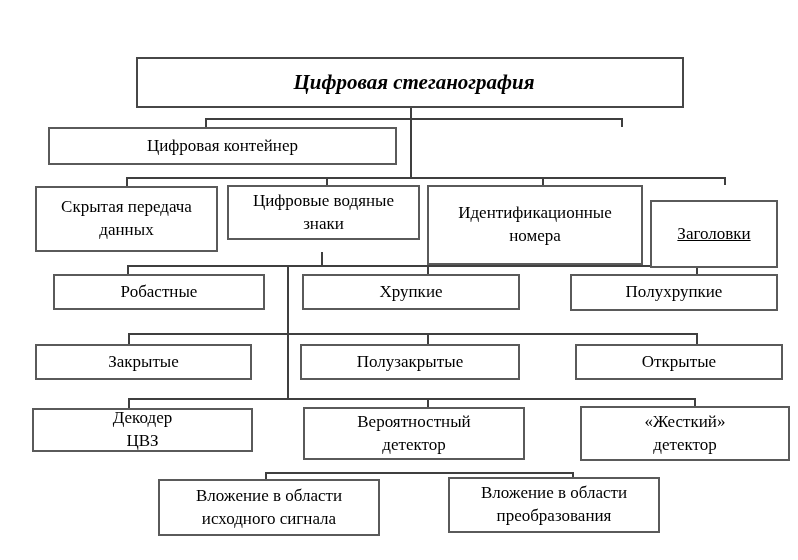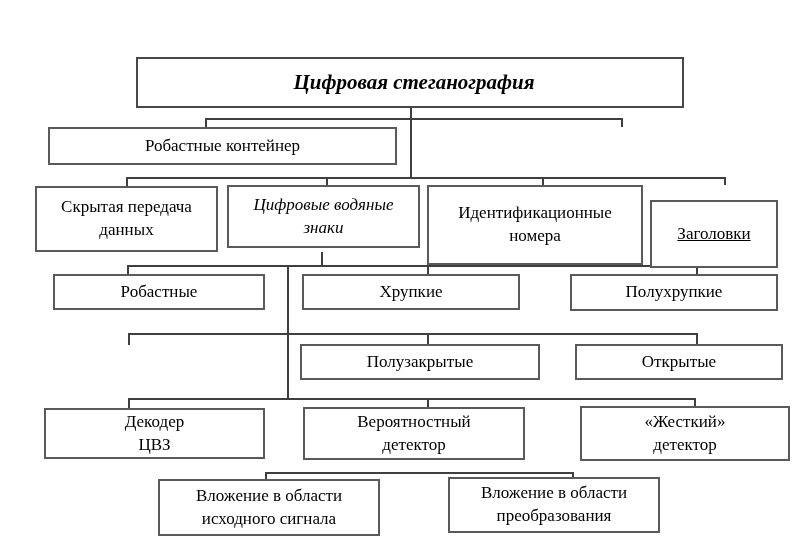--- a/index.html
+++ b/index.html
@@ -79,30 +79,30 @@
 
   <div class="hline" style="left:265px;top:472px;width:309px;"></div>
   <div class="vline" style="left:265px;top:472px;height:8px;"></div>
   <div class="vline" style="left:572px;top:472px;height:6px;"></div>
 
   <div class="node title" style="left:136px;top:57px;width:548px;height:51px;padding-left:8px;">
     <span>Цифровая стеганография</span>
   </div>
 
   <div class="node" style="left:48px;top:127px;width:349px;height:38px;">
-    <span>Робастные контейнер</span>
+    <span>Цифровая контейнер</span>
   </div>
 
 
   <div class="node" style="left:35px;top:186px;width:183px;height:66px;text-align:center;">
     <span>Скрытая передача
 данных</span>
   </div>
 
-  <div class="node" style="left:227px;top:185px;width:193px;height:63px;font-style:italic;">
+  <div class="node" style="left:227px;top:185px;width:193px;height:55px;">
     <span>Цифровые водяные
 знаки</span>
   </div>
 
   <div class="node" style="left:427px;top:185px;width:216px;height:80px;">
     <span>Идентификационные
 номера</span>
   </div>
 
   <div class="node" style="left:650px;top:200px;width:128px;height:68px;text-decoration:underline;">
@@ -114,30 +114,33 @@
   </div>
 
   <div class="node" style="left:570px;top:274px;width:208px;height:37px;">
     <span>Полухрупкие</span>
   </div>
 
   <div class="node" style="left:302px;top:274px;width:218px;height:36px;">
     <span>Хрупкие</span>
   </div>
 
+  <div class="node" style="left:35px;top:344px;width:217px;height:36px;">
+    <span>Закрытые</span>
+  </div>
 
-  <div class="node" style="left:300px;top:344px;width:240px;height:36px;">
+  <div class="node" style="left:300px;top:344px;width:220px;height:36px;">
     <span>Полузакрытые</span>
   </div>
 
   <div class="node" style="left:575px;top:344px;width:208px;height:36px;">
     <span>Открытые</span>
   </div>
 
-  <div class="node" style="left:44px;top:408px;width:221px;height:51px;">
+  <div class="node" style="left:32px;top:408px;width:221px;height:44px;">
     <span>Декодер
 ЦВЗ</span>
   </div>
 
   <div class="node" style="left:303px;top:407px;width:222px;height:53px;align-items:center;">
     <span>Вероятностный
 детектор</span>
   </div>
 
   <div class="node" style="left:580px;top:406px;width:210px;height:55px;">

